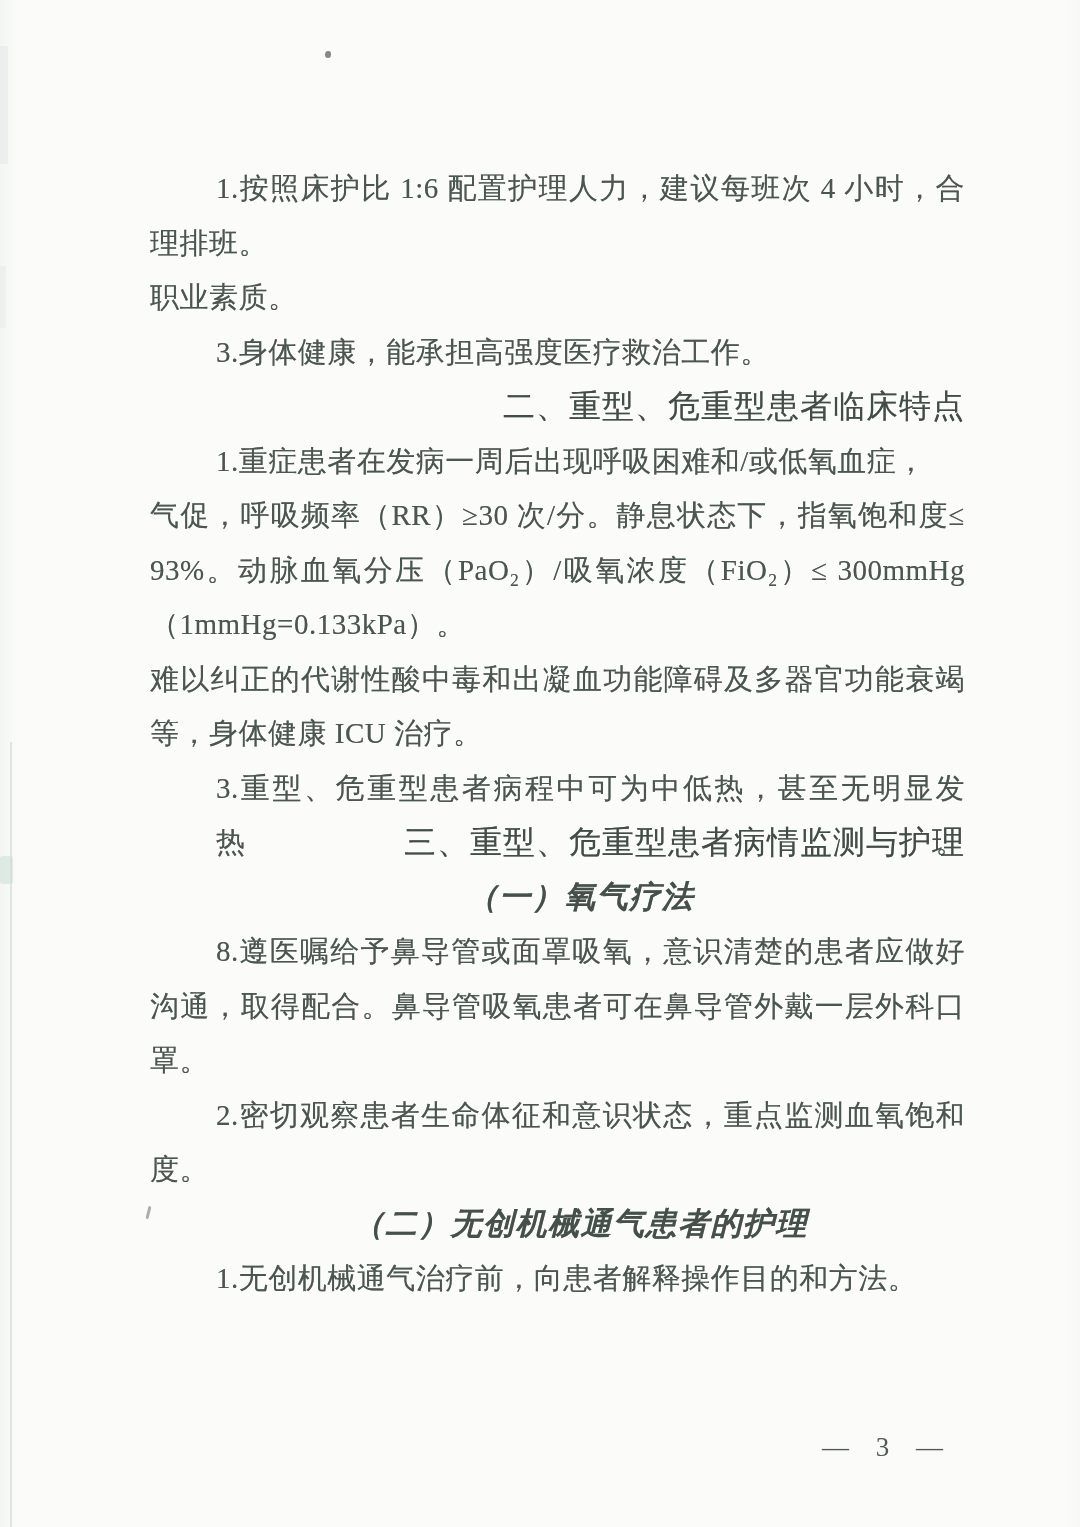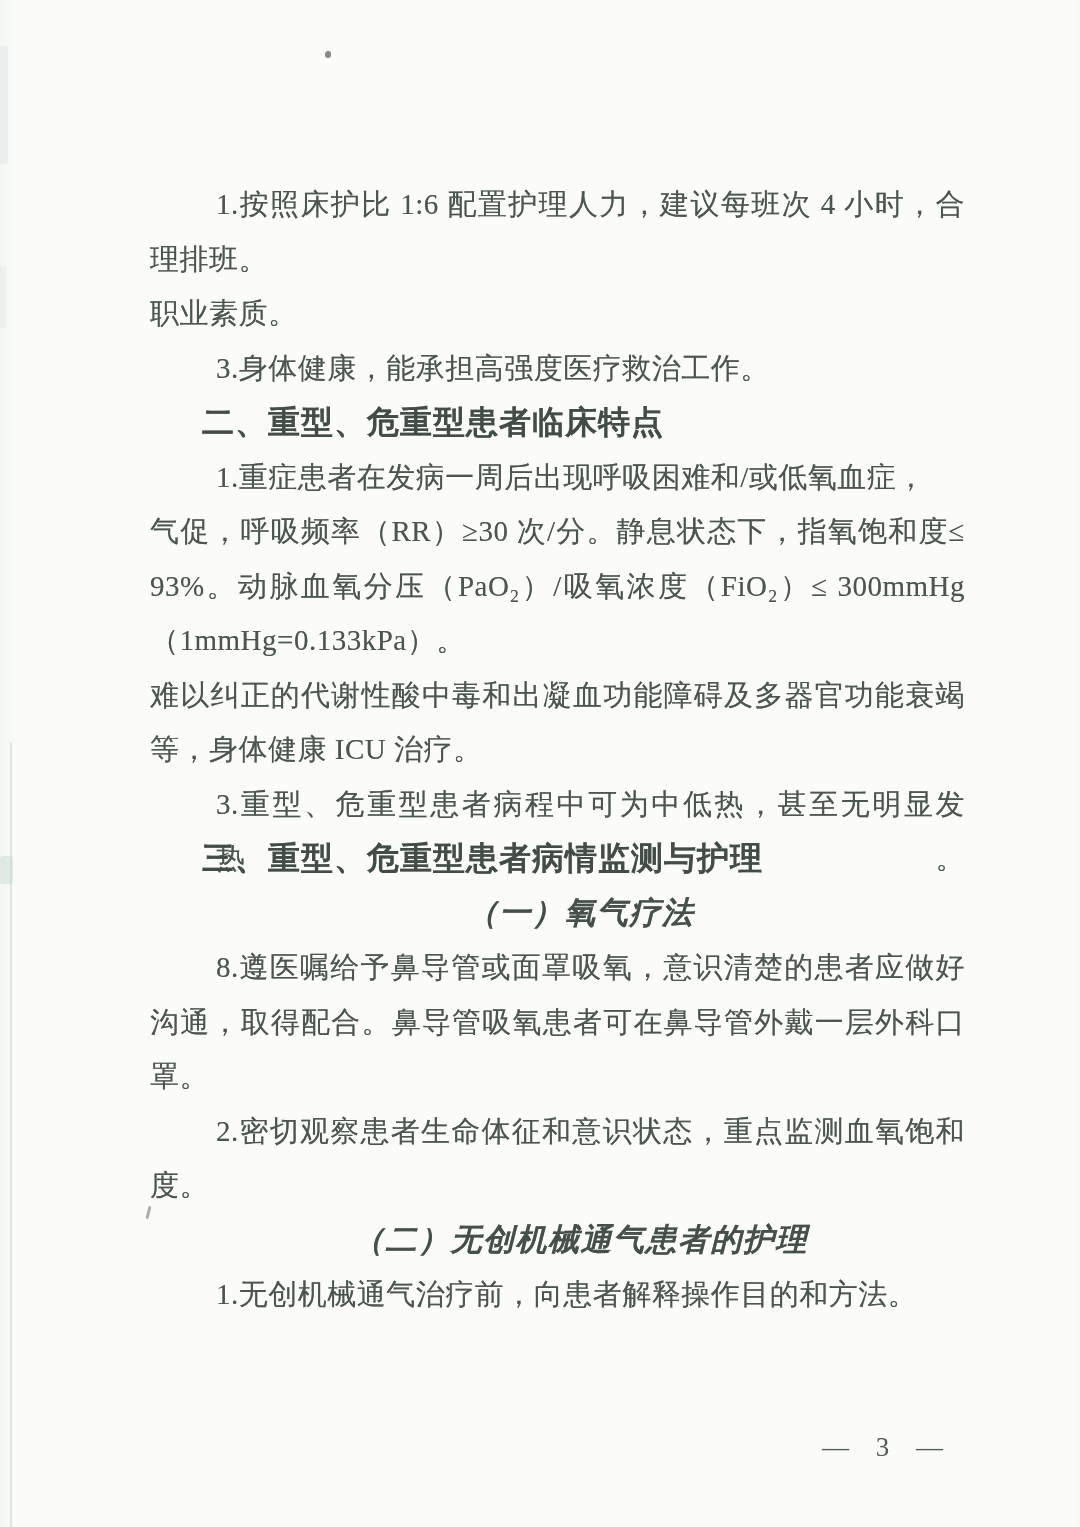--- a/index.html
+++ b/index.html
@@ -10,40 +10,41 @@
     font-family:"Liberation Serif","DejaVu Serif",serif;
   }
   
   .scan-shade{
     position:absolute;inset:0;pointer-events:none;
     background:
       linear-gradient(90deg, rgba(236,240,237,.55) 0px, rgba(236,240,237,0) 18px),
       linear-gradient(270deg, rgba(244,246,244,.5) 0px, rgba(244,246,244,0) 14px);
   }
   .doc{
-    position:absolute;left:150px;top:177px;width:815px;
+    position:absolute;left:150px;top:161px;width:815px;
     color:#4c5650;
   }
   .line{
     height:54.5px;line-height:54.5px;
     font-size:29px;letter-spacing:.5px;
     white-space:nowrap;
     text-shadow:0 0 .5px rgba(76,86,80,.55);
   }
   .line.fill{
     white-space:normal;
     text-align:justify;
     text-align-last:justify;
   }
   .ind{padding-left:66px;}
   .hei{
     font-family:"Liberation Sans","DejaVu Sans",sans-serif;
-    font-weight:700;font-size:32px;letter-spacing:1px;
+    font-weight:400;font-size:32px;letter-spacing:1px;
     padding-left:52px;color:#434d47;
     text-shadow:0 0 .6px rgba(67,77,71,.6);
+    text-align:right;
   }
   .kai{
     font-weight:700;font-style:italic;font-size:31px;
     letter-spacing:1.5px;padding-left:46px;color:#46504a;text-align:center;
   }
   .page-number{
     position:absolute;left:822px;top:1432px;
     font-size:27px;color:#525c56;letter-spacing:2px;word-spacing:16px;
     font-family:"Liberation Serif","DejaVu Serif",serif;
   }

